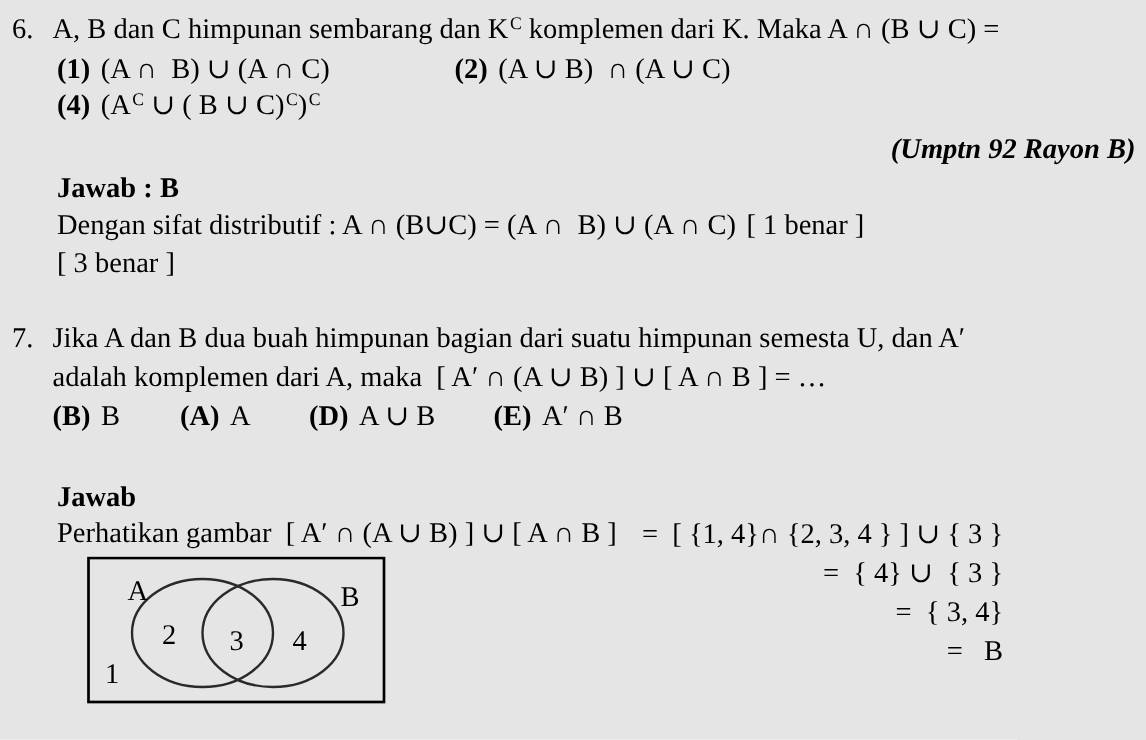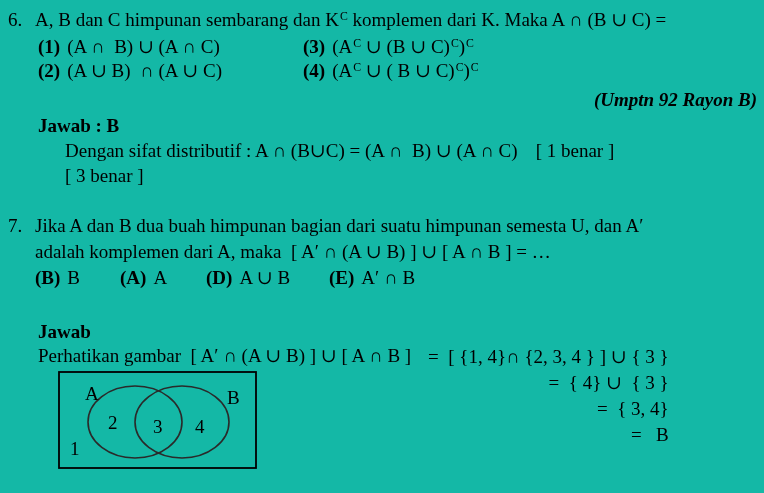--- a/index.html
+++ b/index.html
@@ -4,21 +4,21 @@
 <style>
   * { margin: 0; padding: 0; box-sizing: border-box; }
   body {
     font-family: "Liberation Serif", "DejaVu Serif", serif;
     background: #ffffff;
   }
   .page {
     position: relative;
     width: 764px;
     height: 493px;
-    background: #14b8a6;
+    background: #e5e5e5;
     color: #000000;
     font-size: 19px;
     overflow: hidden;
   }
   .line {
     position: absolute;
     white-space: pre;
     line-height: 24px;
   }
   .num-col {
@@ -50,21 +50,21 @@
     top: 266px;
     display: flex;
     white-space: pre;
     line-height: 24px;
   }
   .p7-options .opt { display: inline-block; }
   .p7-options .opt:nth-child(1) { width: 85px; }
   .p7-options .opt:nth-child(2) { width: 86px; }
   .p7-options .opt:nth-child(3) { width: 123px; }
   .p7-options .opt:nth-child(4) { width: 127px; }
-  .sol-row { display: flex; gap: 18px; margin-left: 27px; }
+  .sol-row { display: flex; gap: 7px; }
   .derivation {
     position: absolute;
     left: 428px;
     top: 344px;
   }
   .derivation .d-line {
     white-space: pre;
     line-height: 26px;
     text-align: right;
   }
@@ -81,21 +81,20 @@
 </style>
 </head>
 <body>
 
 <div class="page">
 
   <div class="line" style="left:8px; top:8px;"><span class="num-col">6.</span><span>A, B dan C himpunan sembarang dan K<sup>C</sup> komplemen dari K. Maka A ∩ (B ∪ C) =</span></div>
 
   <div class="p6-options">
     <div class="opt"><span class="opt-label">(1)</span><span>(A ∩  B) ∪ (A ∩ C)</span></div>
-    <div class="opt"><span class="opt-label">(3)</span><span>(A<sup>C</sup> ∪ (B ∪ C)<sup>C</sup>)<sup>C</sup></span></div>
     <div class="opt"><span class="opt-label">(2)</span><span>(A ∪ B)  ∩ (A ∪ C)</span></div>
     <div class="opt"><span class="opt-label">(4)</span><span>(A<sup>C</sup> ∪ ( B ∪ C)<sup>C</sup>)<sup>C</sup></span></div>
   </div>
 
   <div class="line bolditalic" style="top:88px; right:7px;">(Umptn 92 Rayon B)</div>
 
   <div class="line bold" style="left:38px; top:114px;">Jawab : B</div>
 
   <div class="line sol-row" style="left:38px; top:139px;"><span>Dengan sifat distributif : A ∩ (B∪C) = (A ∩  B) ∪ (A ∩ C)</span><span>[ 1 benar ]</span></div>
 

